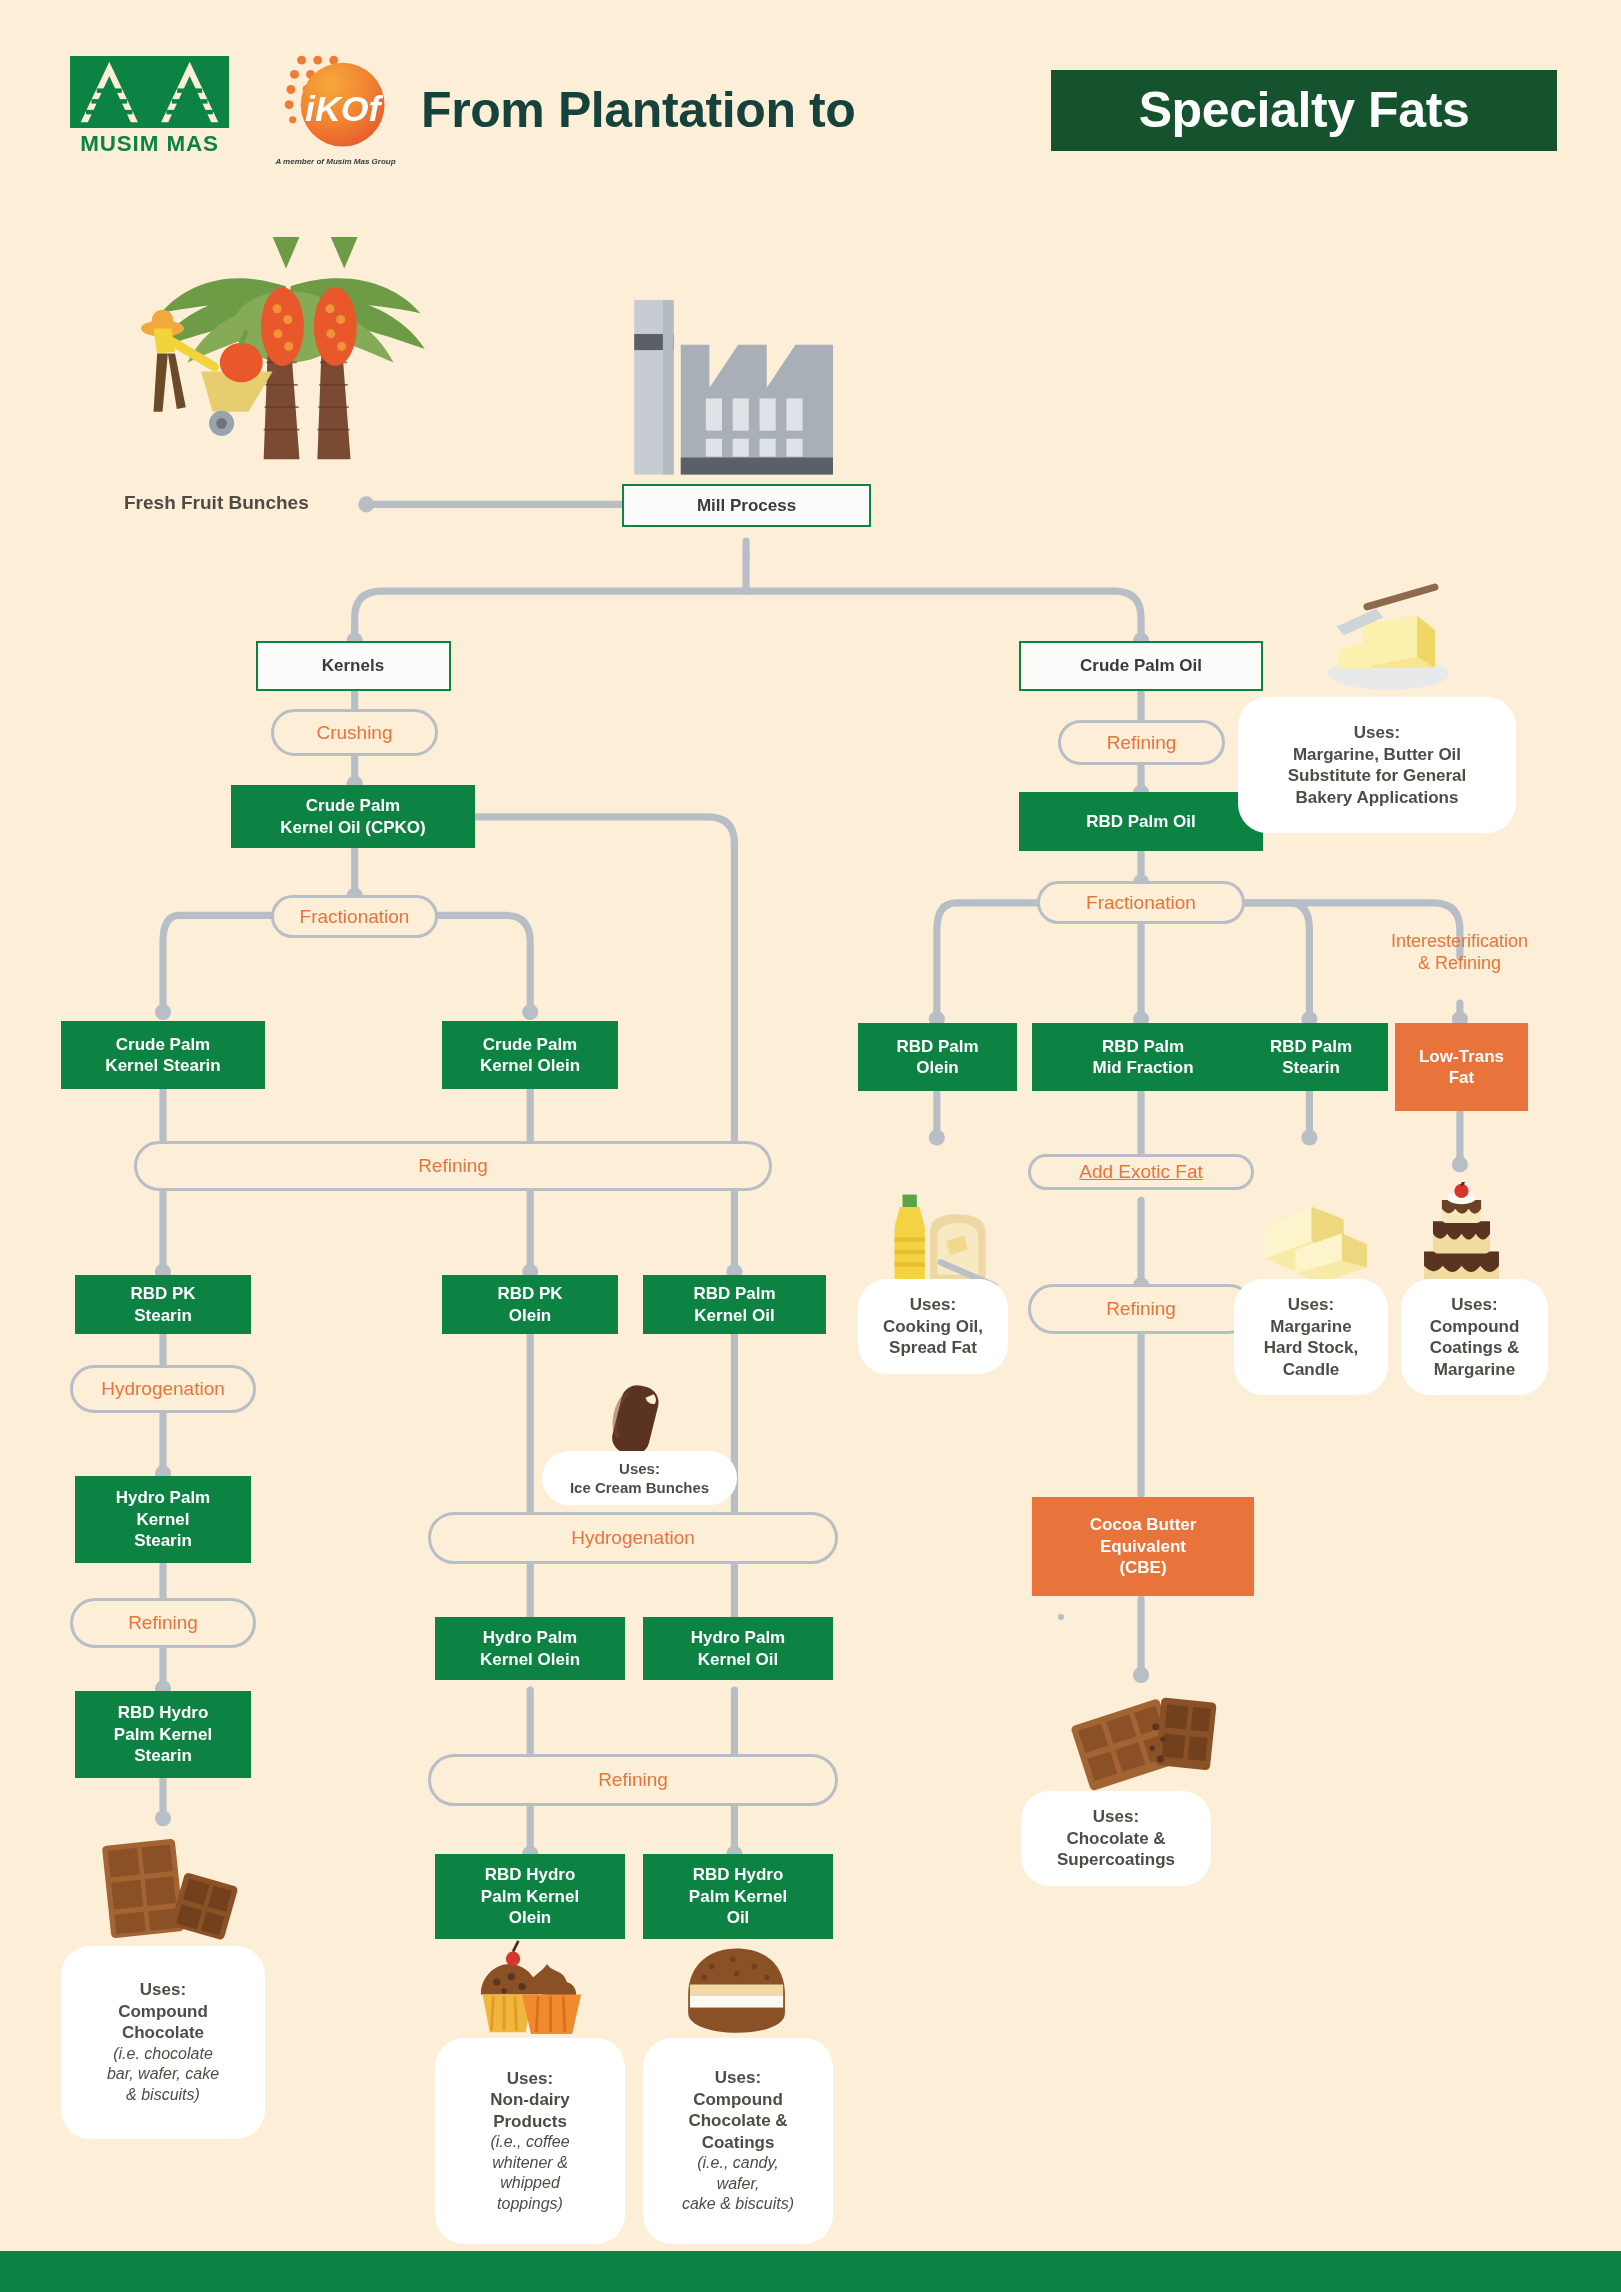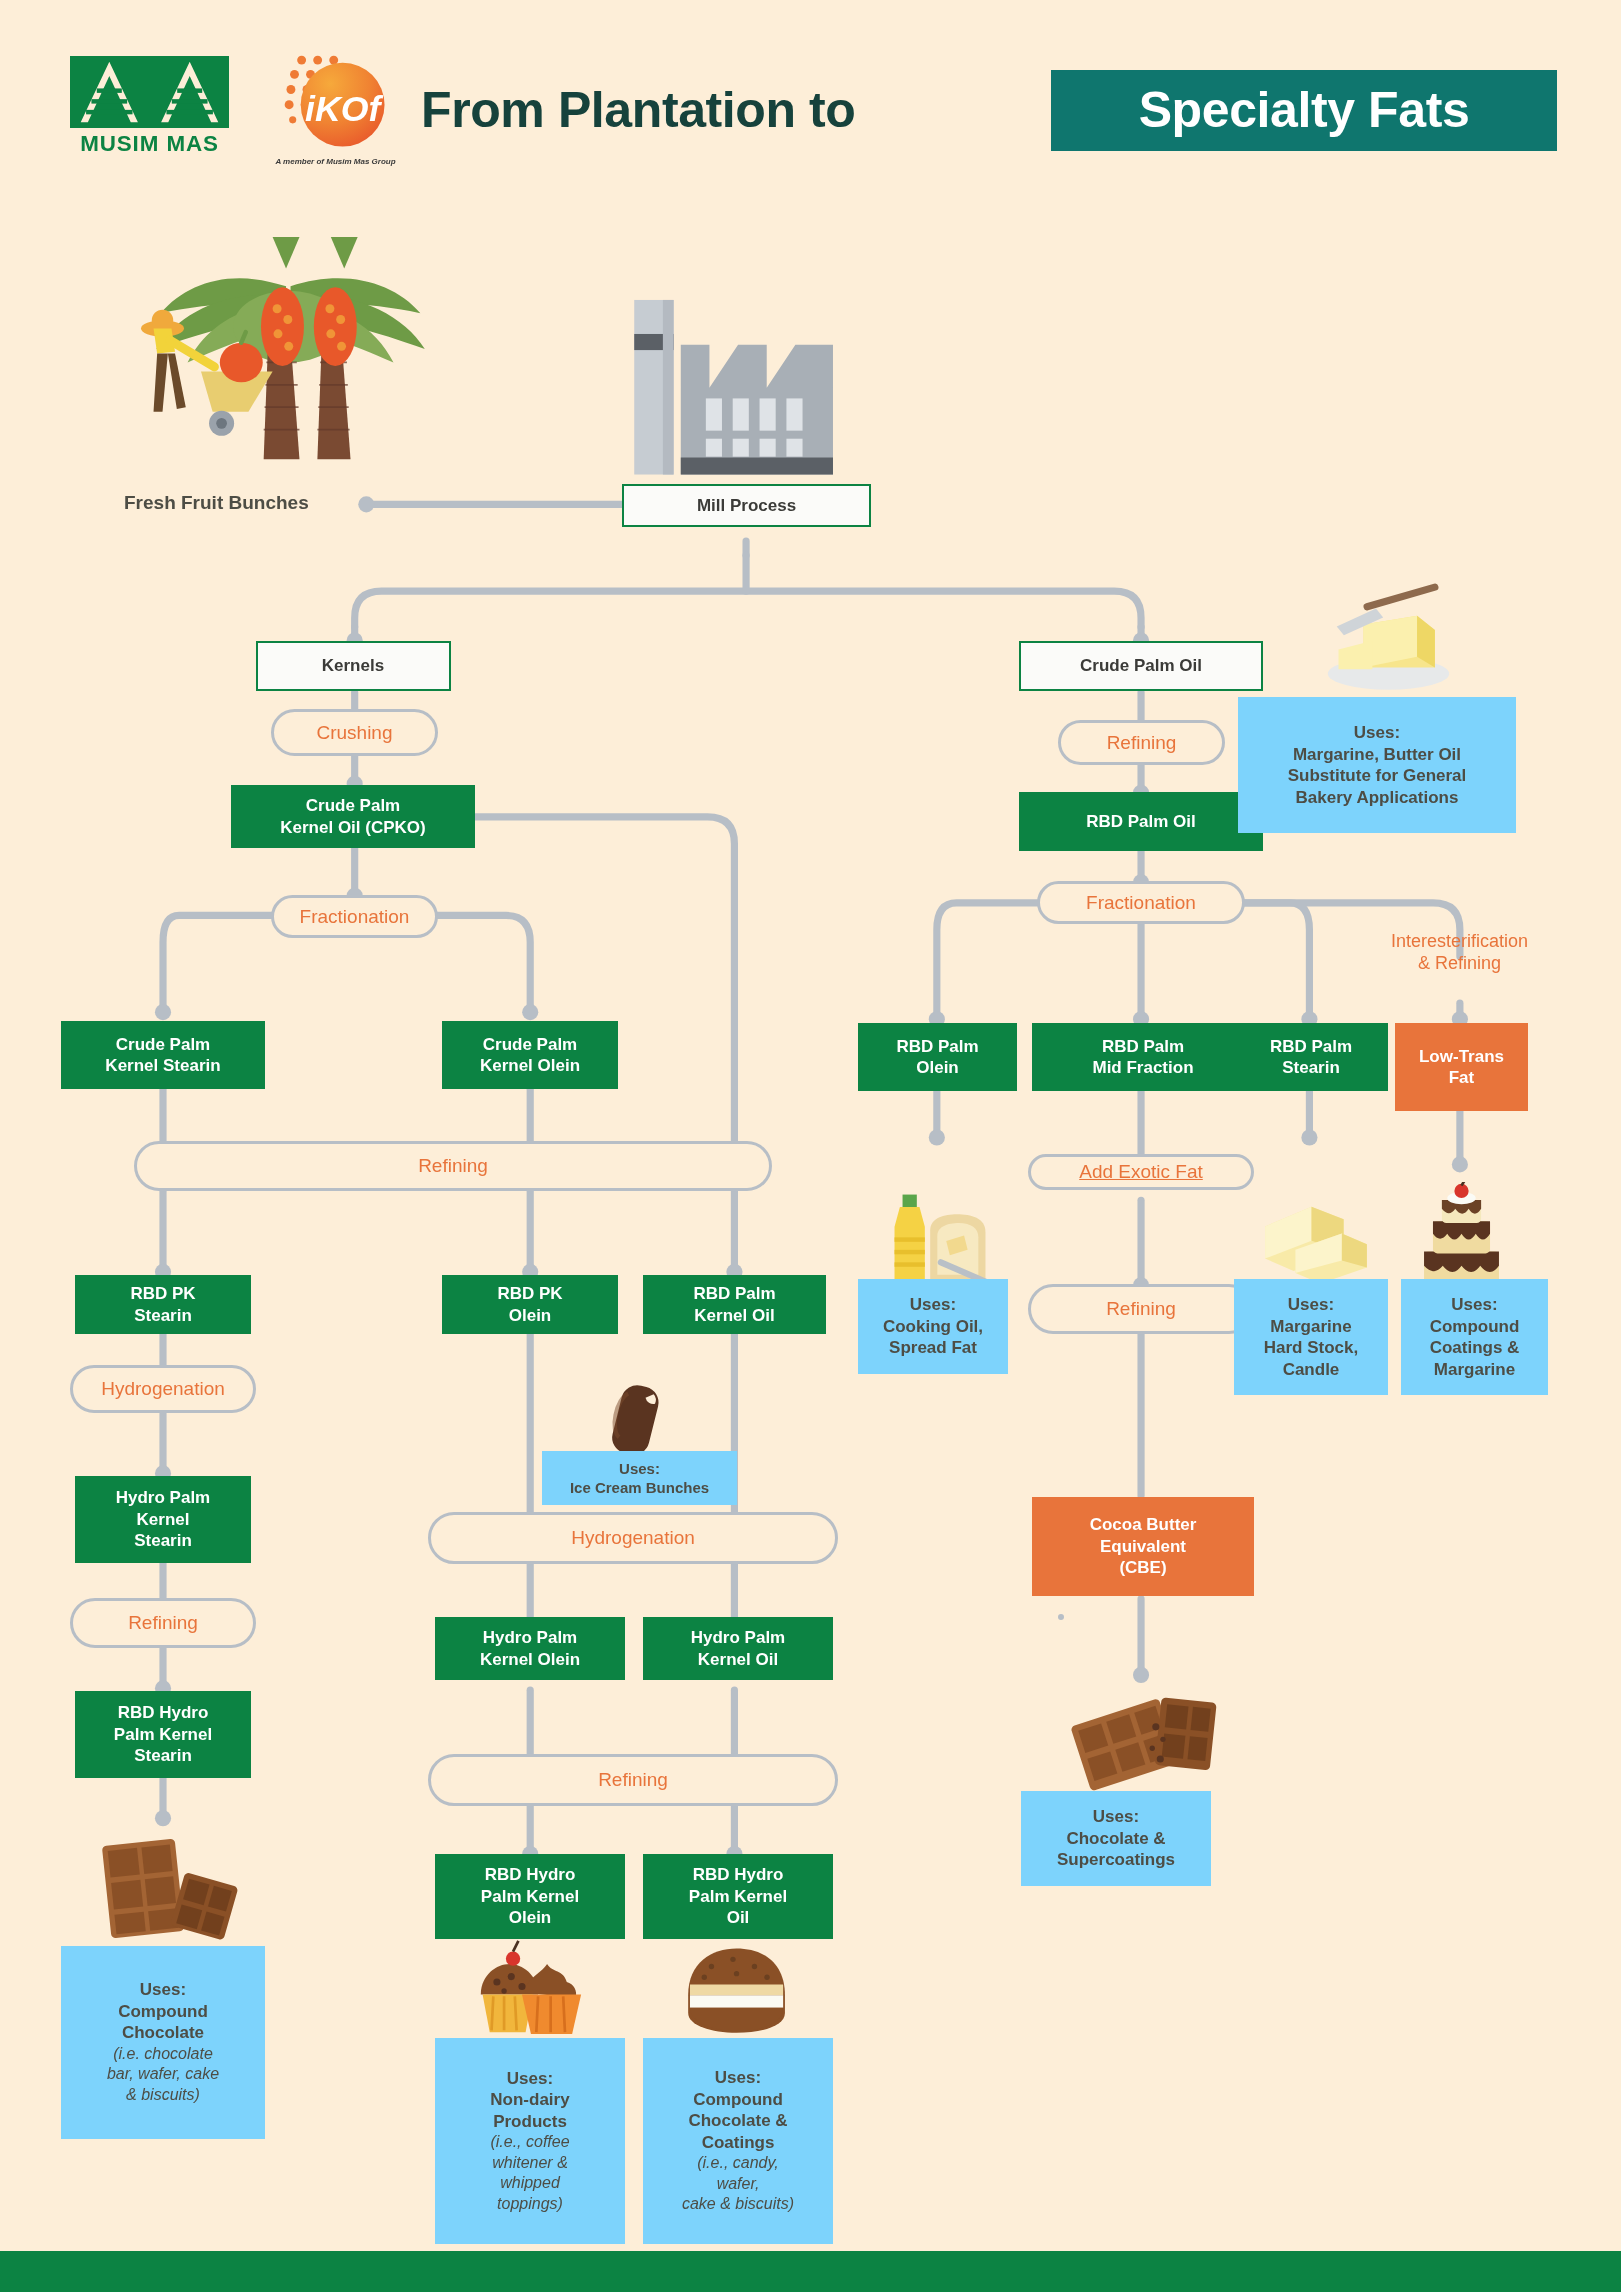--- a/index.html
+++ b/index.html
@@ -14,21 +14,21 @@
   
   .logo-mm{left:70px;top:56px;width:162px;height:99px;}
   .logo-mm .mark{width:159px;height:72px;background:#0c8343;position:relative;overflow:hidden;}
   .logo-mm .mark svg{position:absolute;left:0;top:0;}
   .logo-mm .word{margin-top:3.6px;font:700 22.4px/23px "Liberation Sans",sans-serif;color:#0c8343;letter-spacing:0.9px;text-align:center;width:159px;}
   .logo-ikof{left:264px;top:49px;width:143px;height:112px;text-align:center;}
   .ikof-circ{position:relative;width:107px;height:106px;margin:0 auto;}
   .ikof-sub{font:italic 700 8px/9.9px "Liberation Sans",sans-serif;color:#3b3b3b;margin-top:1.8px;white-space:nowrap;}
 
   .title{left:421px;top:77px;font:700 50px/66px "Liberation Sans",sans-serif;color:#16423c;white-space:nowrap;letter-spacing:-0.4px;}
-  .title-hl{left:1051px;top:70px;width:506px;height:81px;background:#0f766e;}
+  .title-hl{left:1051px;top:70px;width:506px;height:81px;background:#14532d;}
   .title-hl span{display:block;font:700 50px/81px "Liberation Sans",sans-serif;color:#ffffff;text-align:center;letter-spacing:-0.4px;}
 
   
   .node{
     display:flex;align-items:center;justify-content:center;text-align:center;
     font:700 17px/21.5px "Liberation Sans",sans-serif;
     padding:5.4px 7.2px;
   }
   .node.white{background:#fbfbf9;border:2.2px solid #0c8343;color:#3b3b38;}
   .node.green{background:#0c8343;color:#ffffff;}
@@ -36,23 +36,24 @@
 
   
   .pill{
     display:flex;align-items:center;justify-content:center;text-align:center;
     border:3.6px solid #b7bec6;border-radius:36px;background:#fdeed8;
     font:400 19px/21.5px "Liberation Sans",sans-serif;color:#e8743b;
   }
 
   
   .uses{
-    background:#7dd3fc;color:#4d4d45;text-align:center;
+    background:#ffffff;color:#4d4d45;text-align:center;
     display:flex;flex-direction:column;align-items:center;justify-content:center;
     padding:7.2px 5.4px;
+    border-radius:29px;
   }
   .uses .u-h{font:700 17px/21.5px "Liberation Sans",sans-serif;}
   .uses .u-i{font:italic 400 16px/20.6px "Liberation Sans",sans-serif;}
   .uses.small .u-h{font-size:15px;line-height:19px;}
 
   
   .plainlabel{font:700 19px/23px "Liberation Sans",sans-serif;color:#4d4d45;white-space:nowrap;}
   .proclabel{font:400 18px/21.5px "Liberation Sans",sans-serif;color:#e8743b;text-align:center;}
 
   

